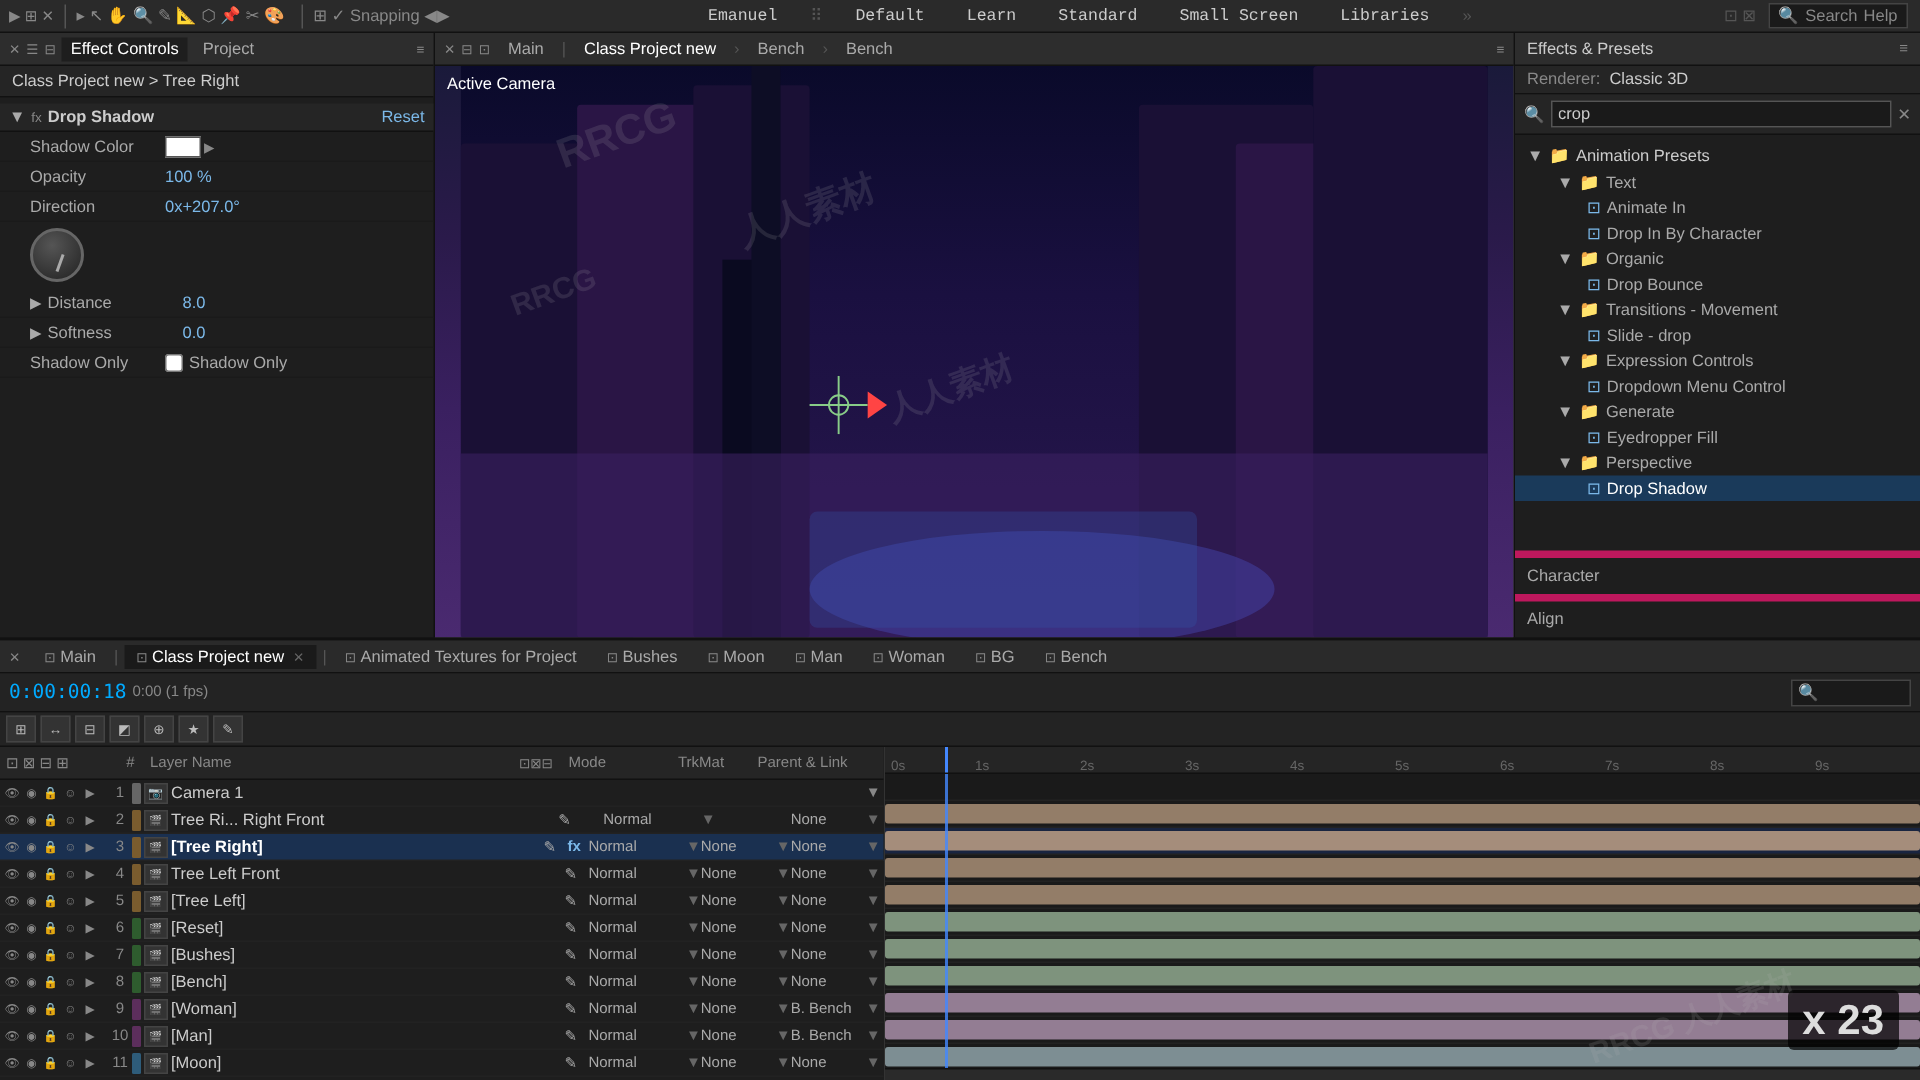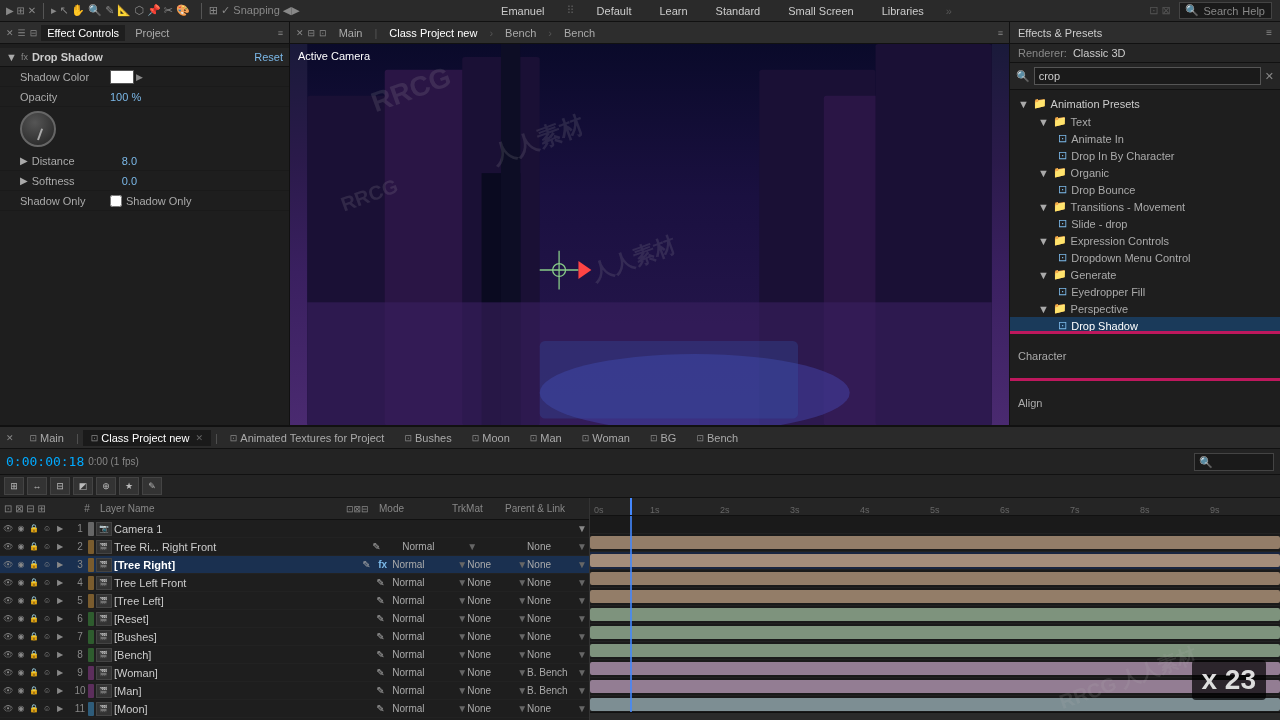--- a/index.html
+++ b/index.html
@@ -39,20 +39,21 @@
     .top-bar-right {
       display: flex;
       align-items: center;
       gap: 8px;
       padding: 0 8px;
     }
     .top-menu-item {
       padding: 2px 6px;
       cursor: pointer;
       color: #ccc;
+      font-family: Liberation Mono, monospace;
     }
     .toolbar-separator {
       width: 1px;
       height: 16px;
       background: #555;
       margin: 0 3px;
     }
 
     
     .main-content {
@@ -309,22 +310,22 @@
     }
     .tree-item.selected {
       background: #1a3a5a;
       color: #fff;
     }
     .folder-icon { color: #e8c46a; }
     .effect-icon { color: #7bb8e8; }
 
     
     .side-section {
-      padding: 14px 8px;
-      border-top: 3px solid #be185d;
+      padding: 4px 8px;
+      border-top: 5px solid #be185d;
     }
     .side-section-title {
       color: #aaa;
       font-size: 11px;
       padding: 2px 0;
     }
 
     
     .timeline {
       height: 295px;
@@ -607,20 +608,21 @@
 
   <div class="left-panel">
     <div class="panel-header">
       <span style="color:#888;font-size:9px">✕</span>
       <span style="color:#888;font-size:9px">☰</span>
       <span style="color:#888;font-size:9px">⊟</span>
       <span class="panel-tab active">Effect Controls</span>
       <span class="panel-tab">Project</span>
       <span style="margin-left:auto;color:#888;font-size:9px">≡</span>
     </div>
+    <div class="panel-title">Class Project new &gt; Tree Right</div>
 
     <div class="effect-section">
       <div class="effect-header">
         <div class="effect-header-left">
           <span style="color:#aaa">▼</span>
           <span style="color:#888;font-size:9px">fx</span>
           <span style="font-weight:bold;color:#ccc">Drop Shadow</span>
         </div>
         <span class="reset-btn">Reset</span>
       </div>
@@ -629,20 +631,24 @@
         <span class="effect-label">Shadow Color</span>
         <span class="color-swatch color-swatch-white"></span>
         <span style="color:#888;font-size:9px">▶</span>
       </div>
 
       <div class="effect-row">
         <span class="effect-label">Opacity</span>
         <span class="effect-value">100 %</span>
       </div>
 
+      <div class="effect-row">
+        <span class="effect-label">Direction</span>
+        <span class="effect-value">0x+207.0°</span>
+      </div>
 
       <div class="dial-container">
         <div class="dial"></div>
       </div>
 
       <div class="effect-row">
         <span style="color:#aaa;font-size:10px;margin-right:4px">▶</span>
         <span class="effect-label">Distance</span>
         <span class="effect-value">8.0</span>
       </div>

